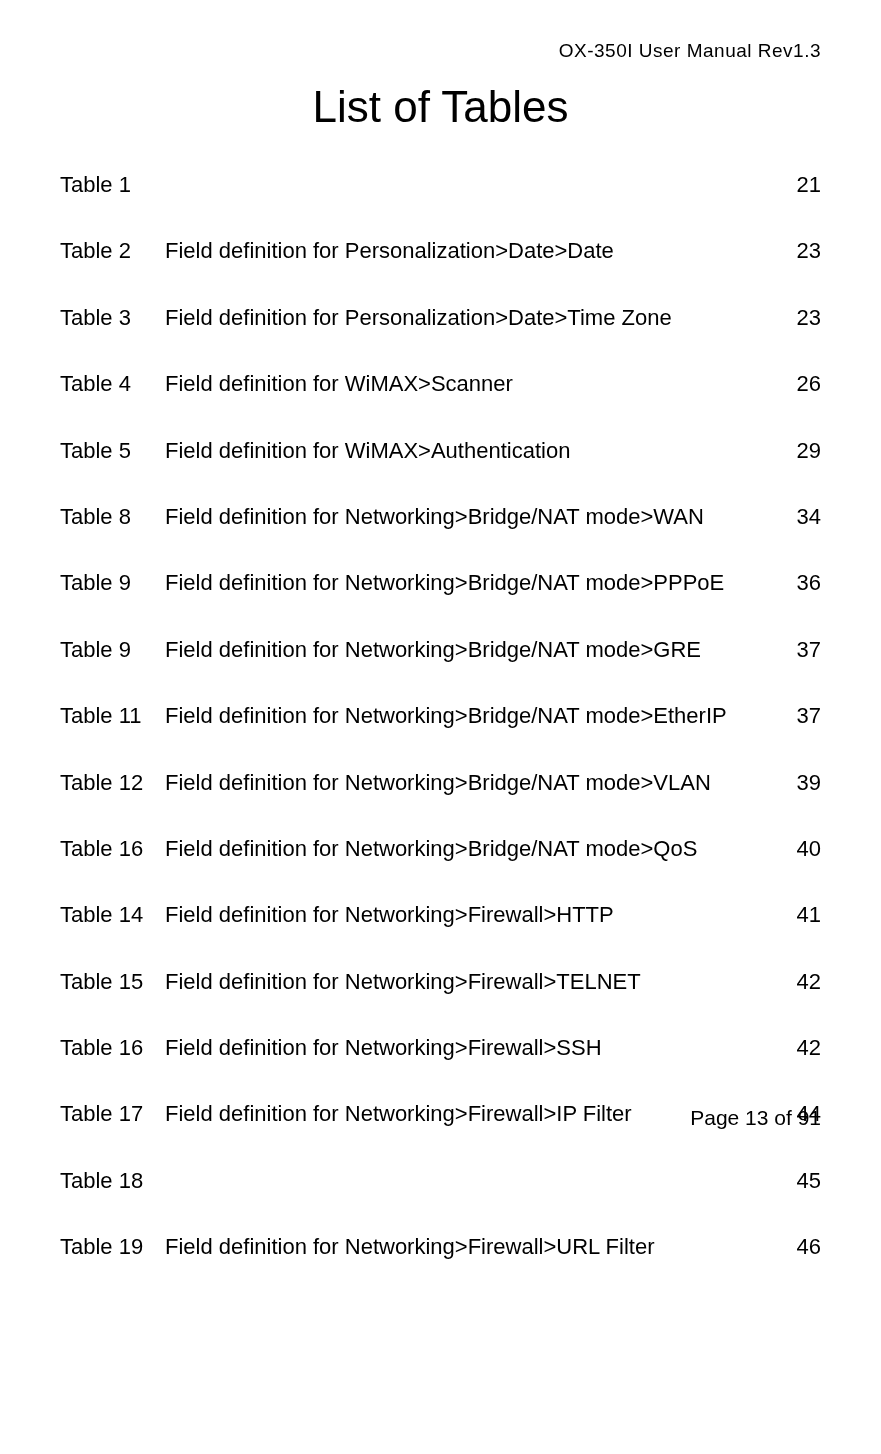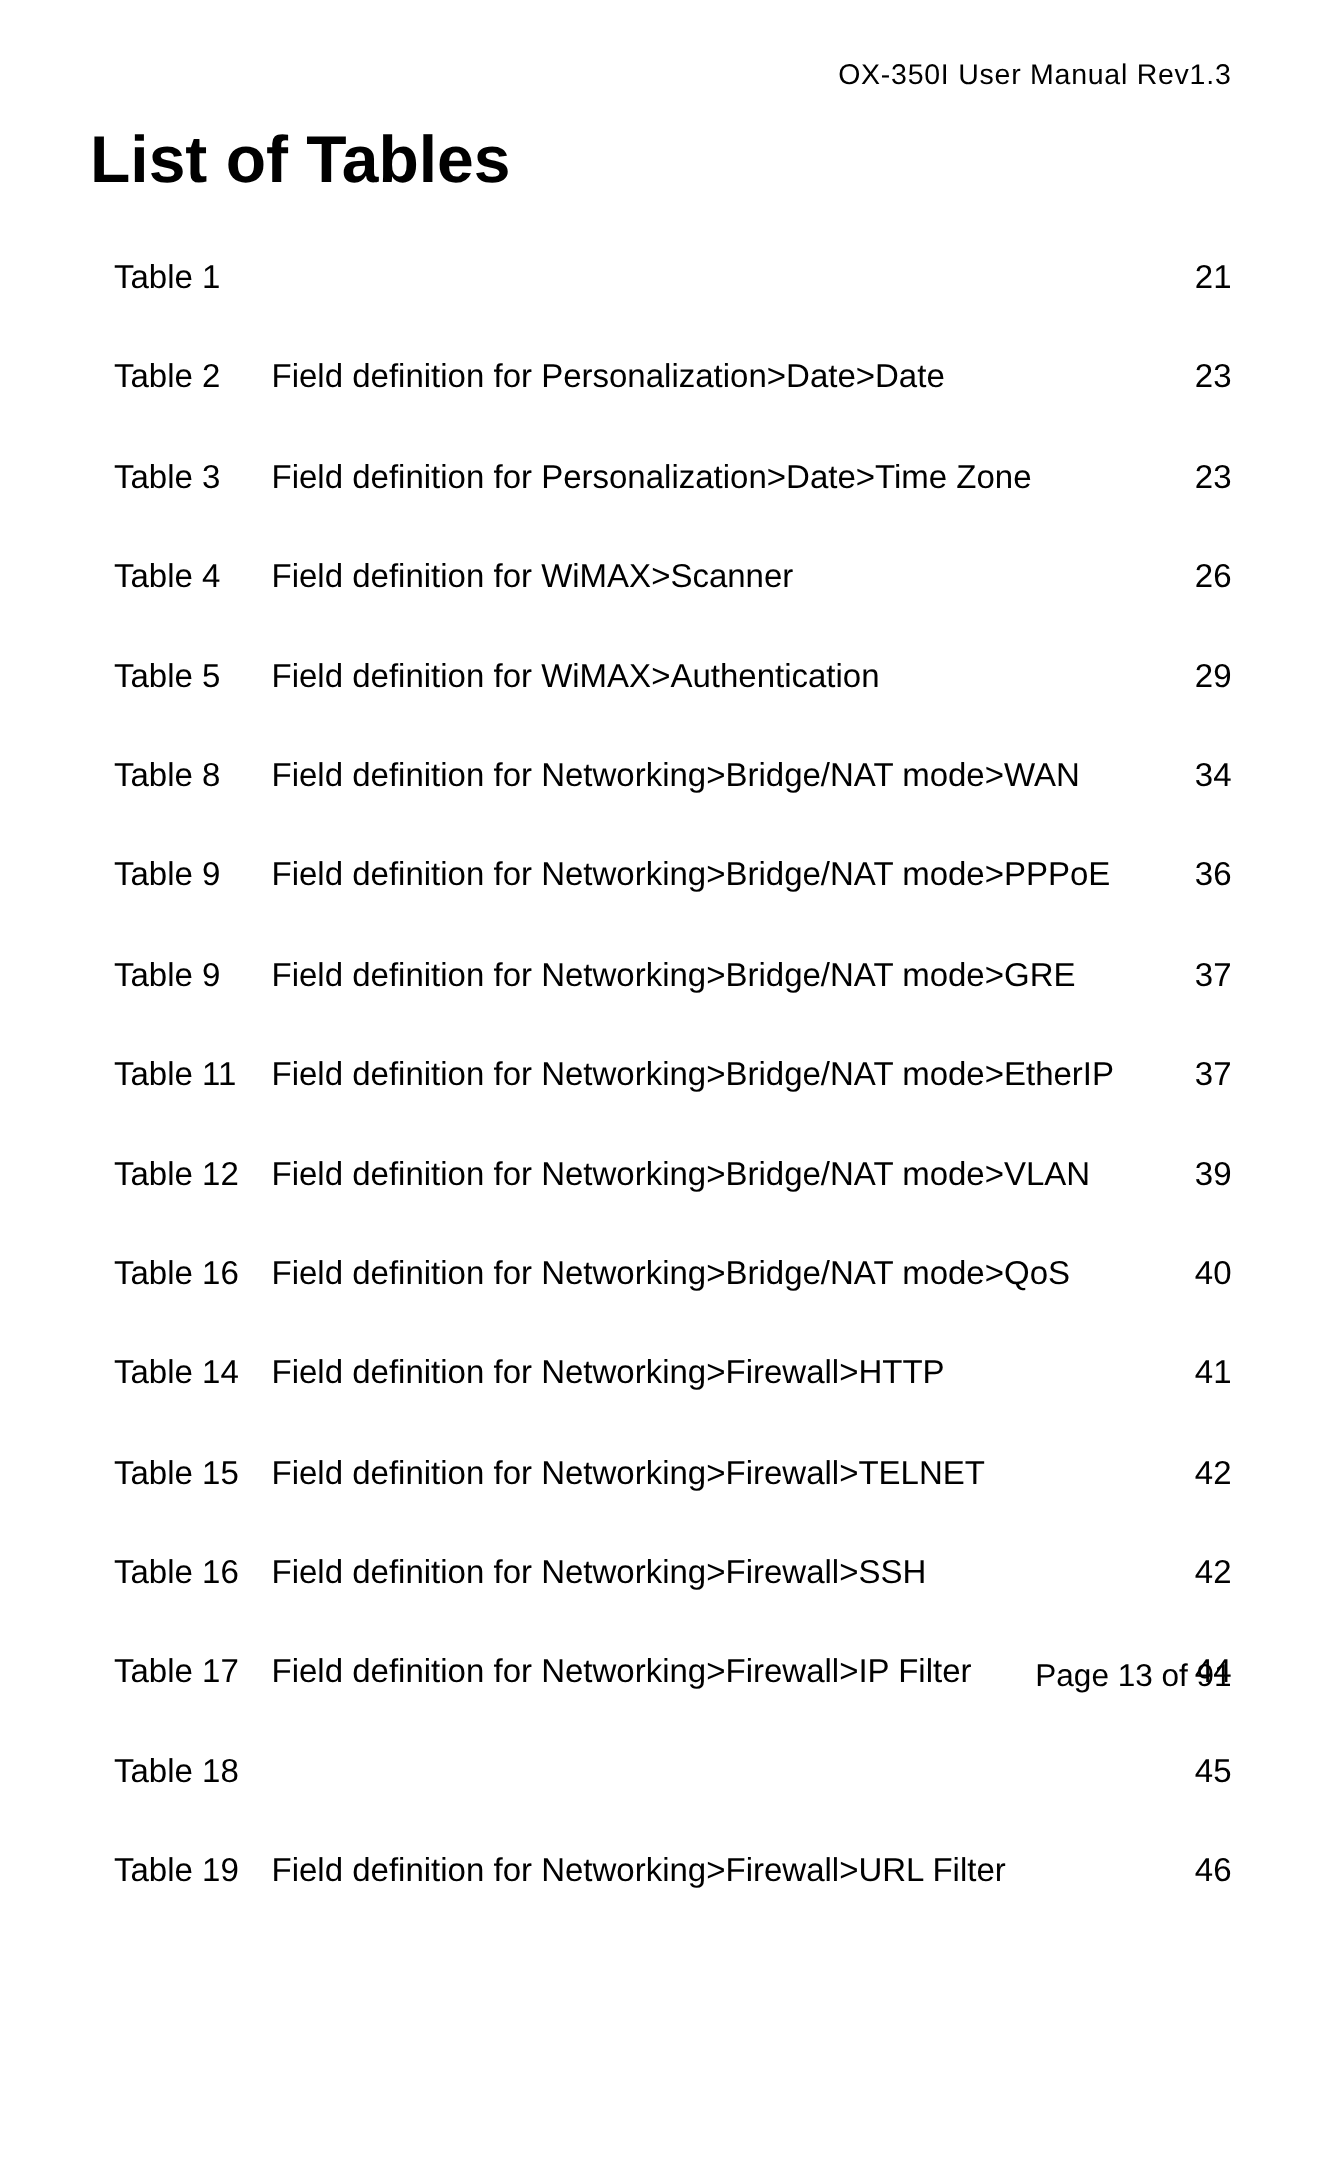--- a/index.html
+++ b/index.html
@@ -18,38 +18,37 @@
     box-sizing: border-box;
     padding: 40px 60px 0 60px;
   }
   .header {
     text-align: right;
     font-size: 19px;
     margin-bottom: 20px;
     letter-spacing: 0.5px;
   }
   .title {
-    text-align: left;
+    text-align: center;
     font-size: 44px;
-    font-weight: bold;
+    font-weight: normal;
     margin: 0 0 40px 0;
   }
   .toc-entry {
     display: flex;
     align-items: baseline;
     font-size: 22px;
     line-height: 1.2;
     margin-bottom: 40px;
     white-space: nowrap;
   }
   .toc-label {
     display: inline-block;
     width: 105px;
     flex: 0 0 105px;
-    margin-left: 16px;
   }
   .toc-desc {
     flex: 0 0 auto;
   }
   .toc-dots {
     flex: 1 1 auto;
     overflow: hidden;
     position: relative;
     margin: 0 2px;
   }

